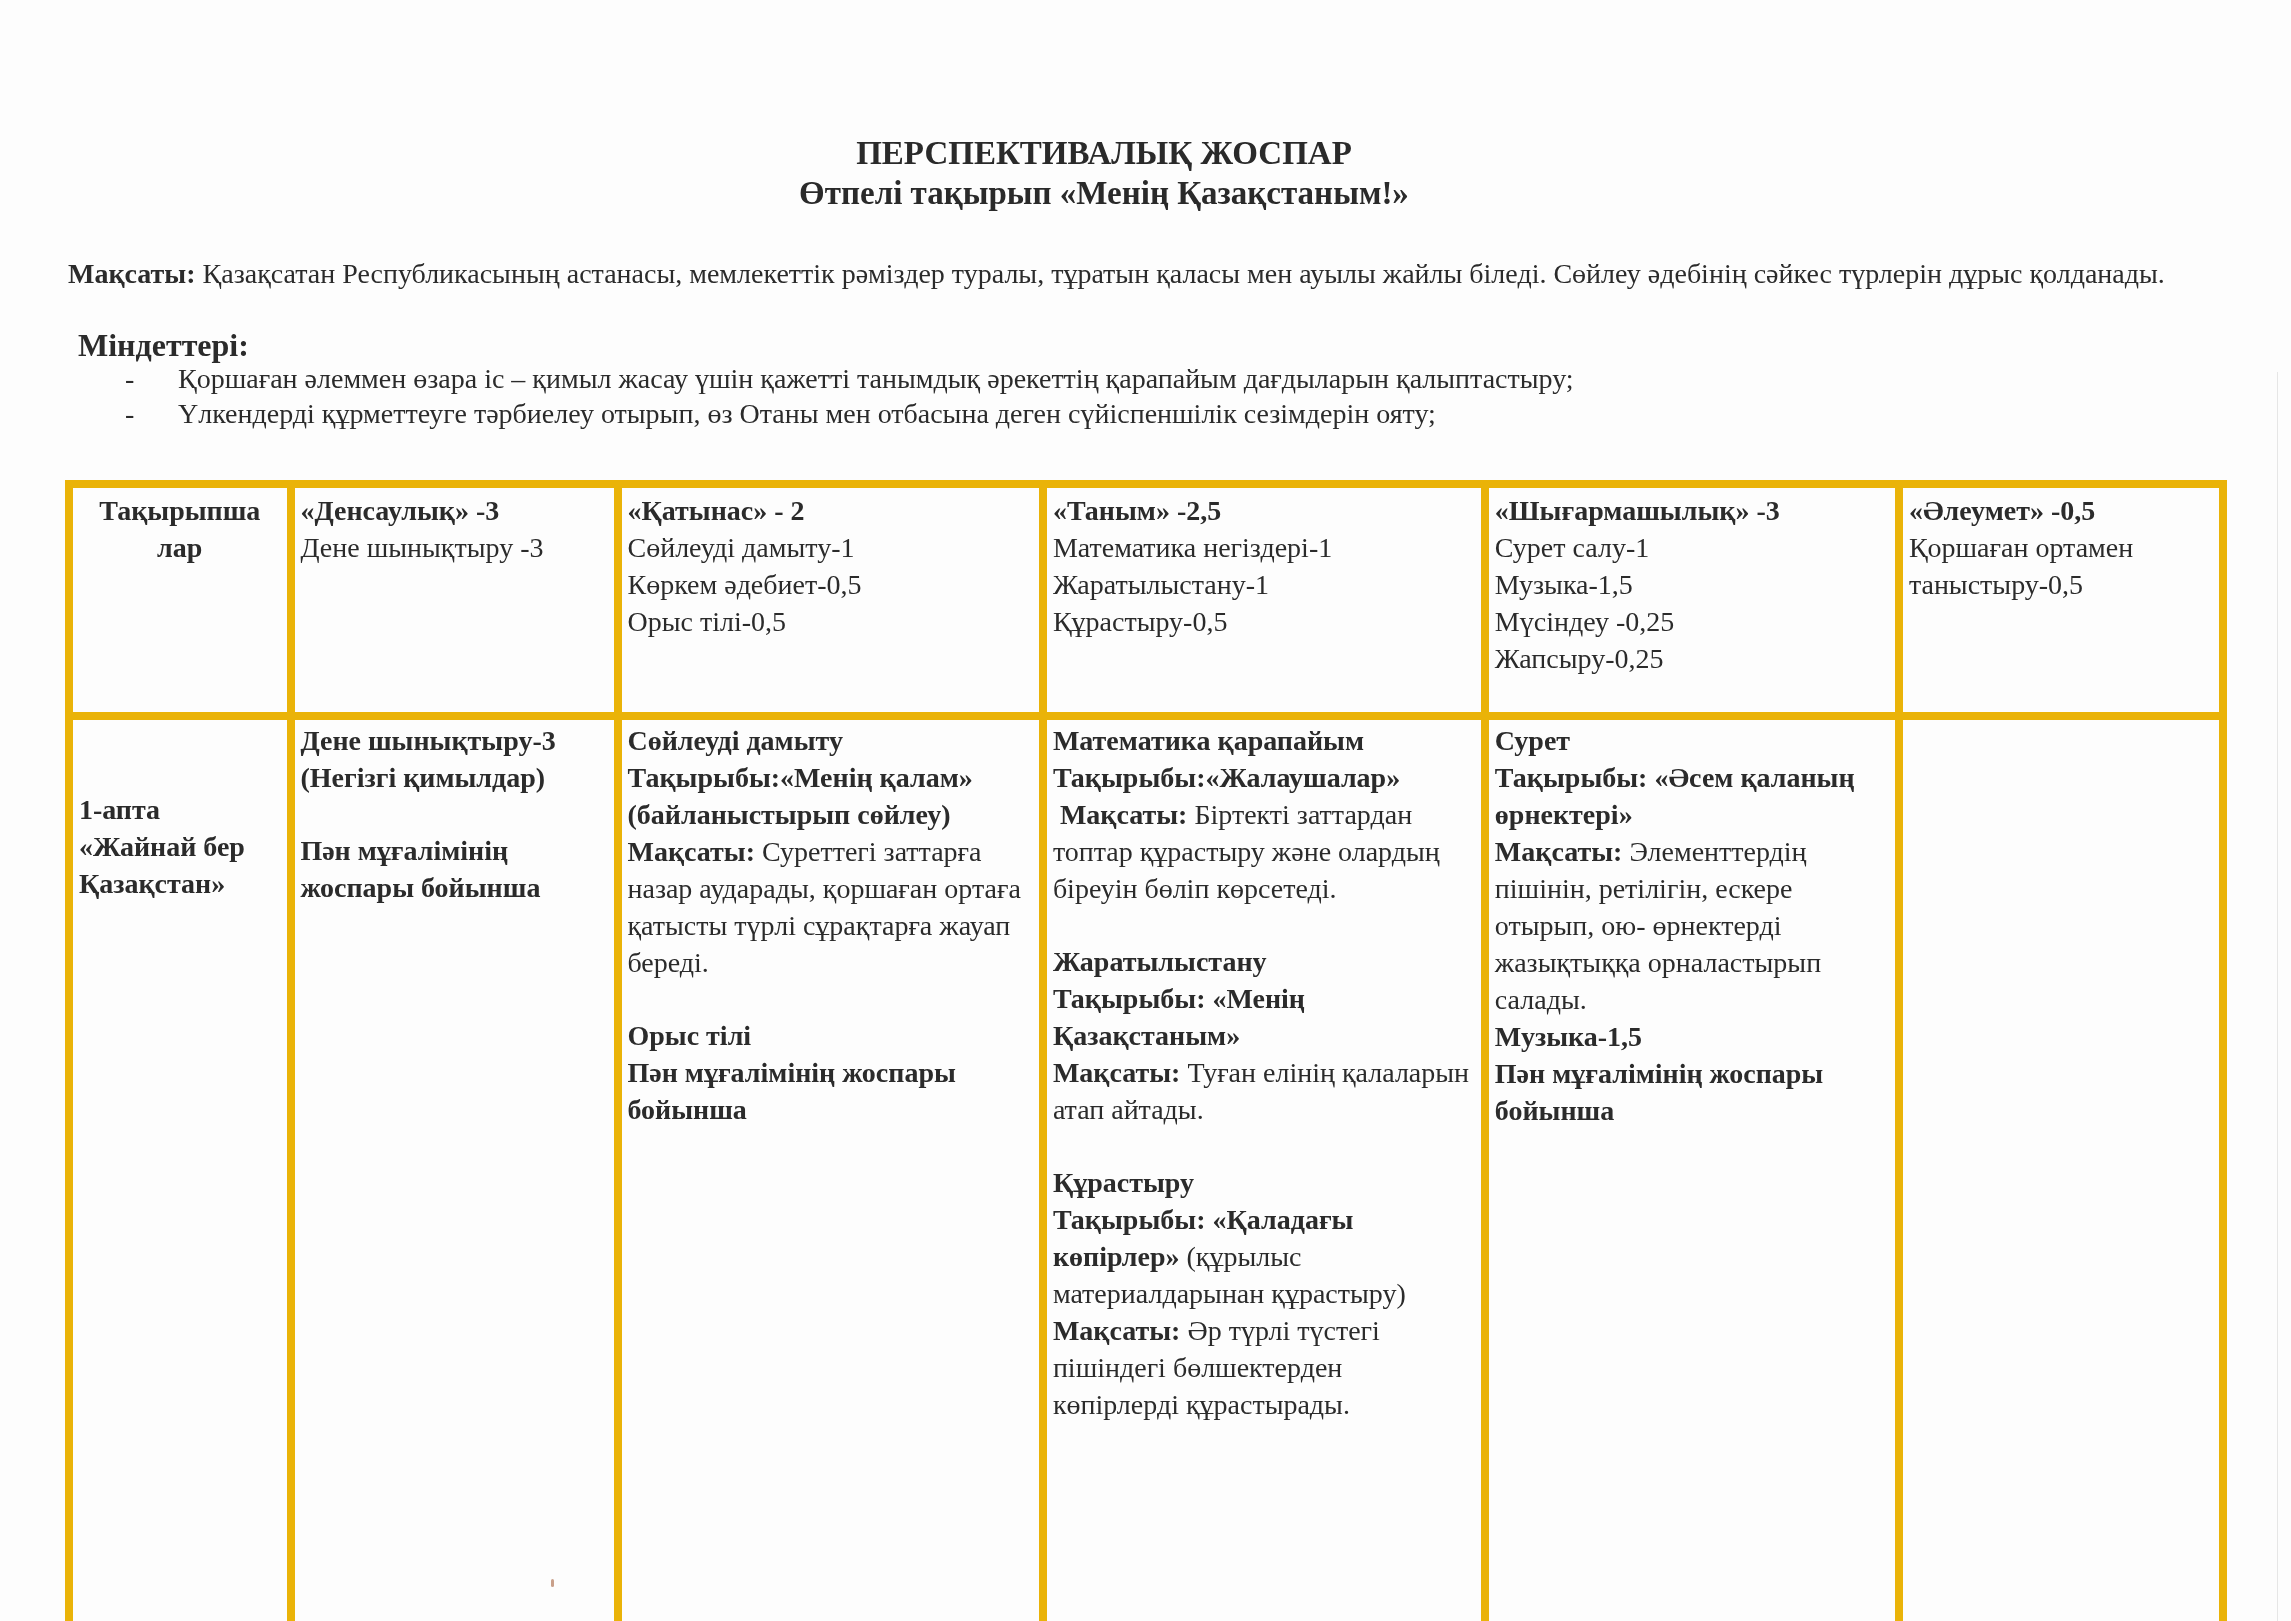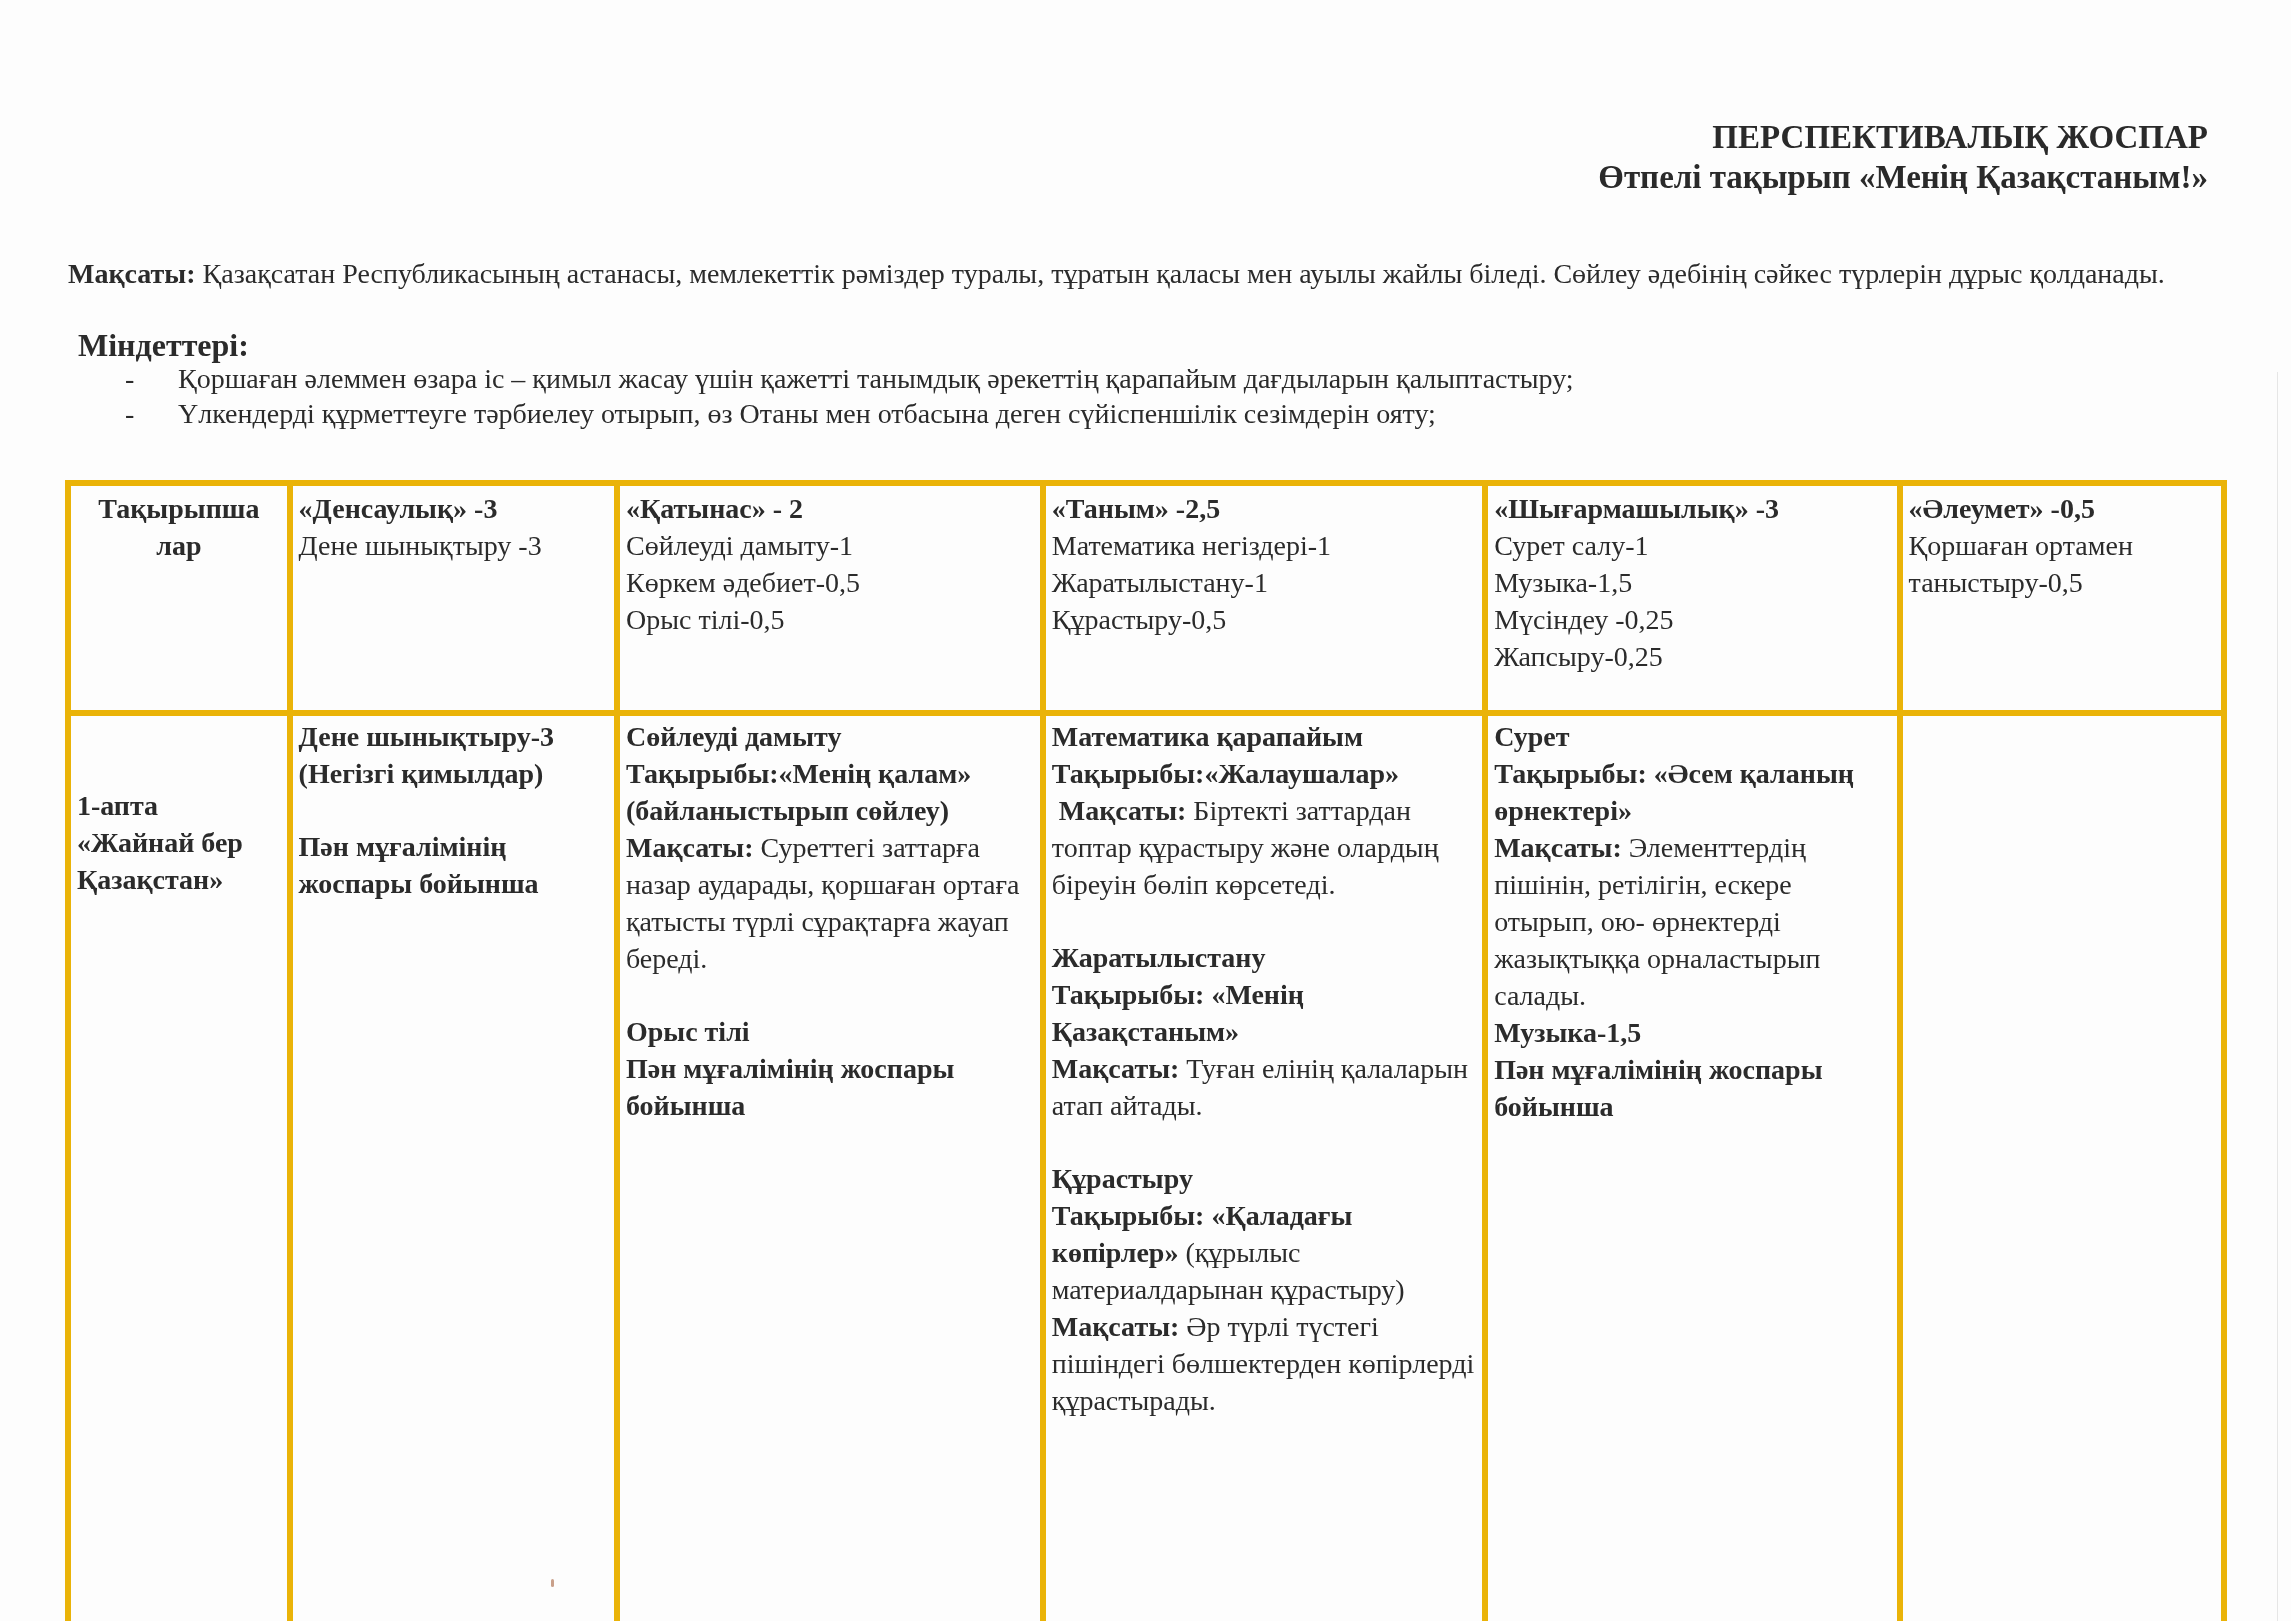--- a/index.html
+++ b/index.html
@@ -7,41 +7,41 @@
     width: 2292px; height: 1621px; position: relative; overflow: hidden;
     background: #fdfdfd;
     font-family: "Liberation Serif", "DejaVu Serif", serif;
     color: #2b2b2b;
   }
   .scan-line {
     position: absolute; left: 2277px; top: 372px; width: 1px; height: 1249px;
     background: #e6e6e6;
   }
   .speck { position: absolute; left: 551px; top: 1579px; width: 2.9px; height: 7.8px; background: #c9a08a; border-radius: 2px; }
-  .title-block { position: absolute; left: 0; top: 117px; width: 2208px; text-align: right; }
+  .title-block { position: absolute; left: 0; top: 133px; width: 2208px; text-align: center; }
   .title-block div { font-weight: bold; font-size: 33px; line-height: 40px; color: #2a2a2a; }
   .title-block .normal { font-weight: normal; }
   .title-block .u { text-decoration: underline; font-weight: normal; }
   .goal {
     position: absolute; left: 68px; top: 257px; width: 2107px;
     font-size: 28px; line-height: 34px;
   }
   .goal b { font-weight: bold; }
   .tasks-label { position: absolute; left: 78px; top: 327px; font-size: 32px; font-weight: bold; }
   .tasks { position: absolute; left: 125px; top: 361px; font-size: 28px; line-height: 35px; margin: 0; padding: 0; list-style: none; }
   .tasks li { position: relative; padding-left: 53px; }
   .tasks li .dash { position: absolute; left: 0; top: 0; }
 
   table.plan {
     position: absolute; left: 65px; top: 480px;
     border-collapse: collapse; table-layout: fixed;
     width: 2162px;
   }
   table.plan td {
-    border: 6px solid #eab308; vertical-align: top;
+    border: 8px solid #eab308; vertical-align: top;
     font-size: 28px; line-height: 37px; padding: 0 5.9px;
   }
   table.plan tr.head td { height: 220px; text-align: center; padding-top: 3.9px; }
   table.plan tr.body td { height: 861px; padding-top: 2px; }
   .c1 { width: 214px; } .c2 { width: 316px; } .c3 { width: 411px; }
   .c4 { width: 427px; } .c5 { width: 400px; } .c6 { width: 313px; }
   td.left { text-align: left; }
   .bold { font-weight: bold; }
   .center { text-align: left; display: block; }
   .gap { display: block; height: 36px; }

